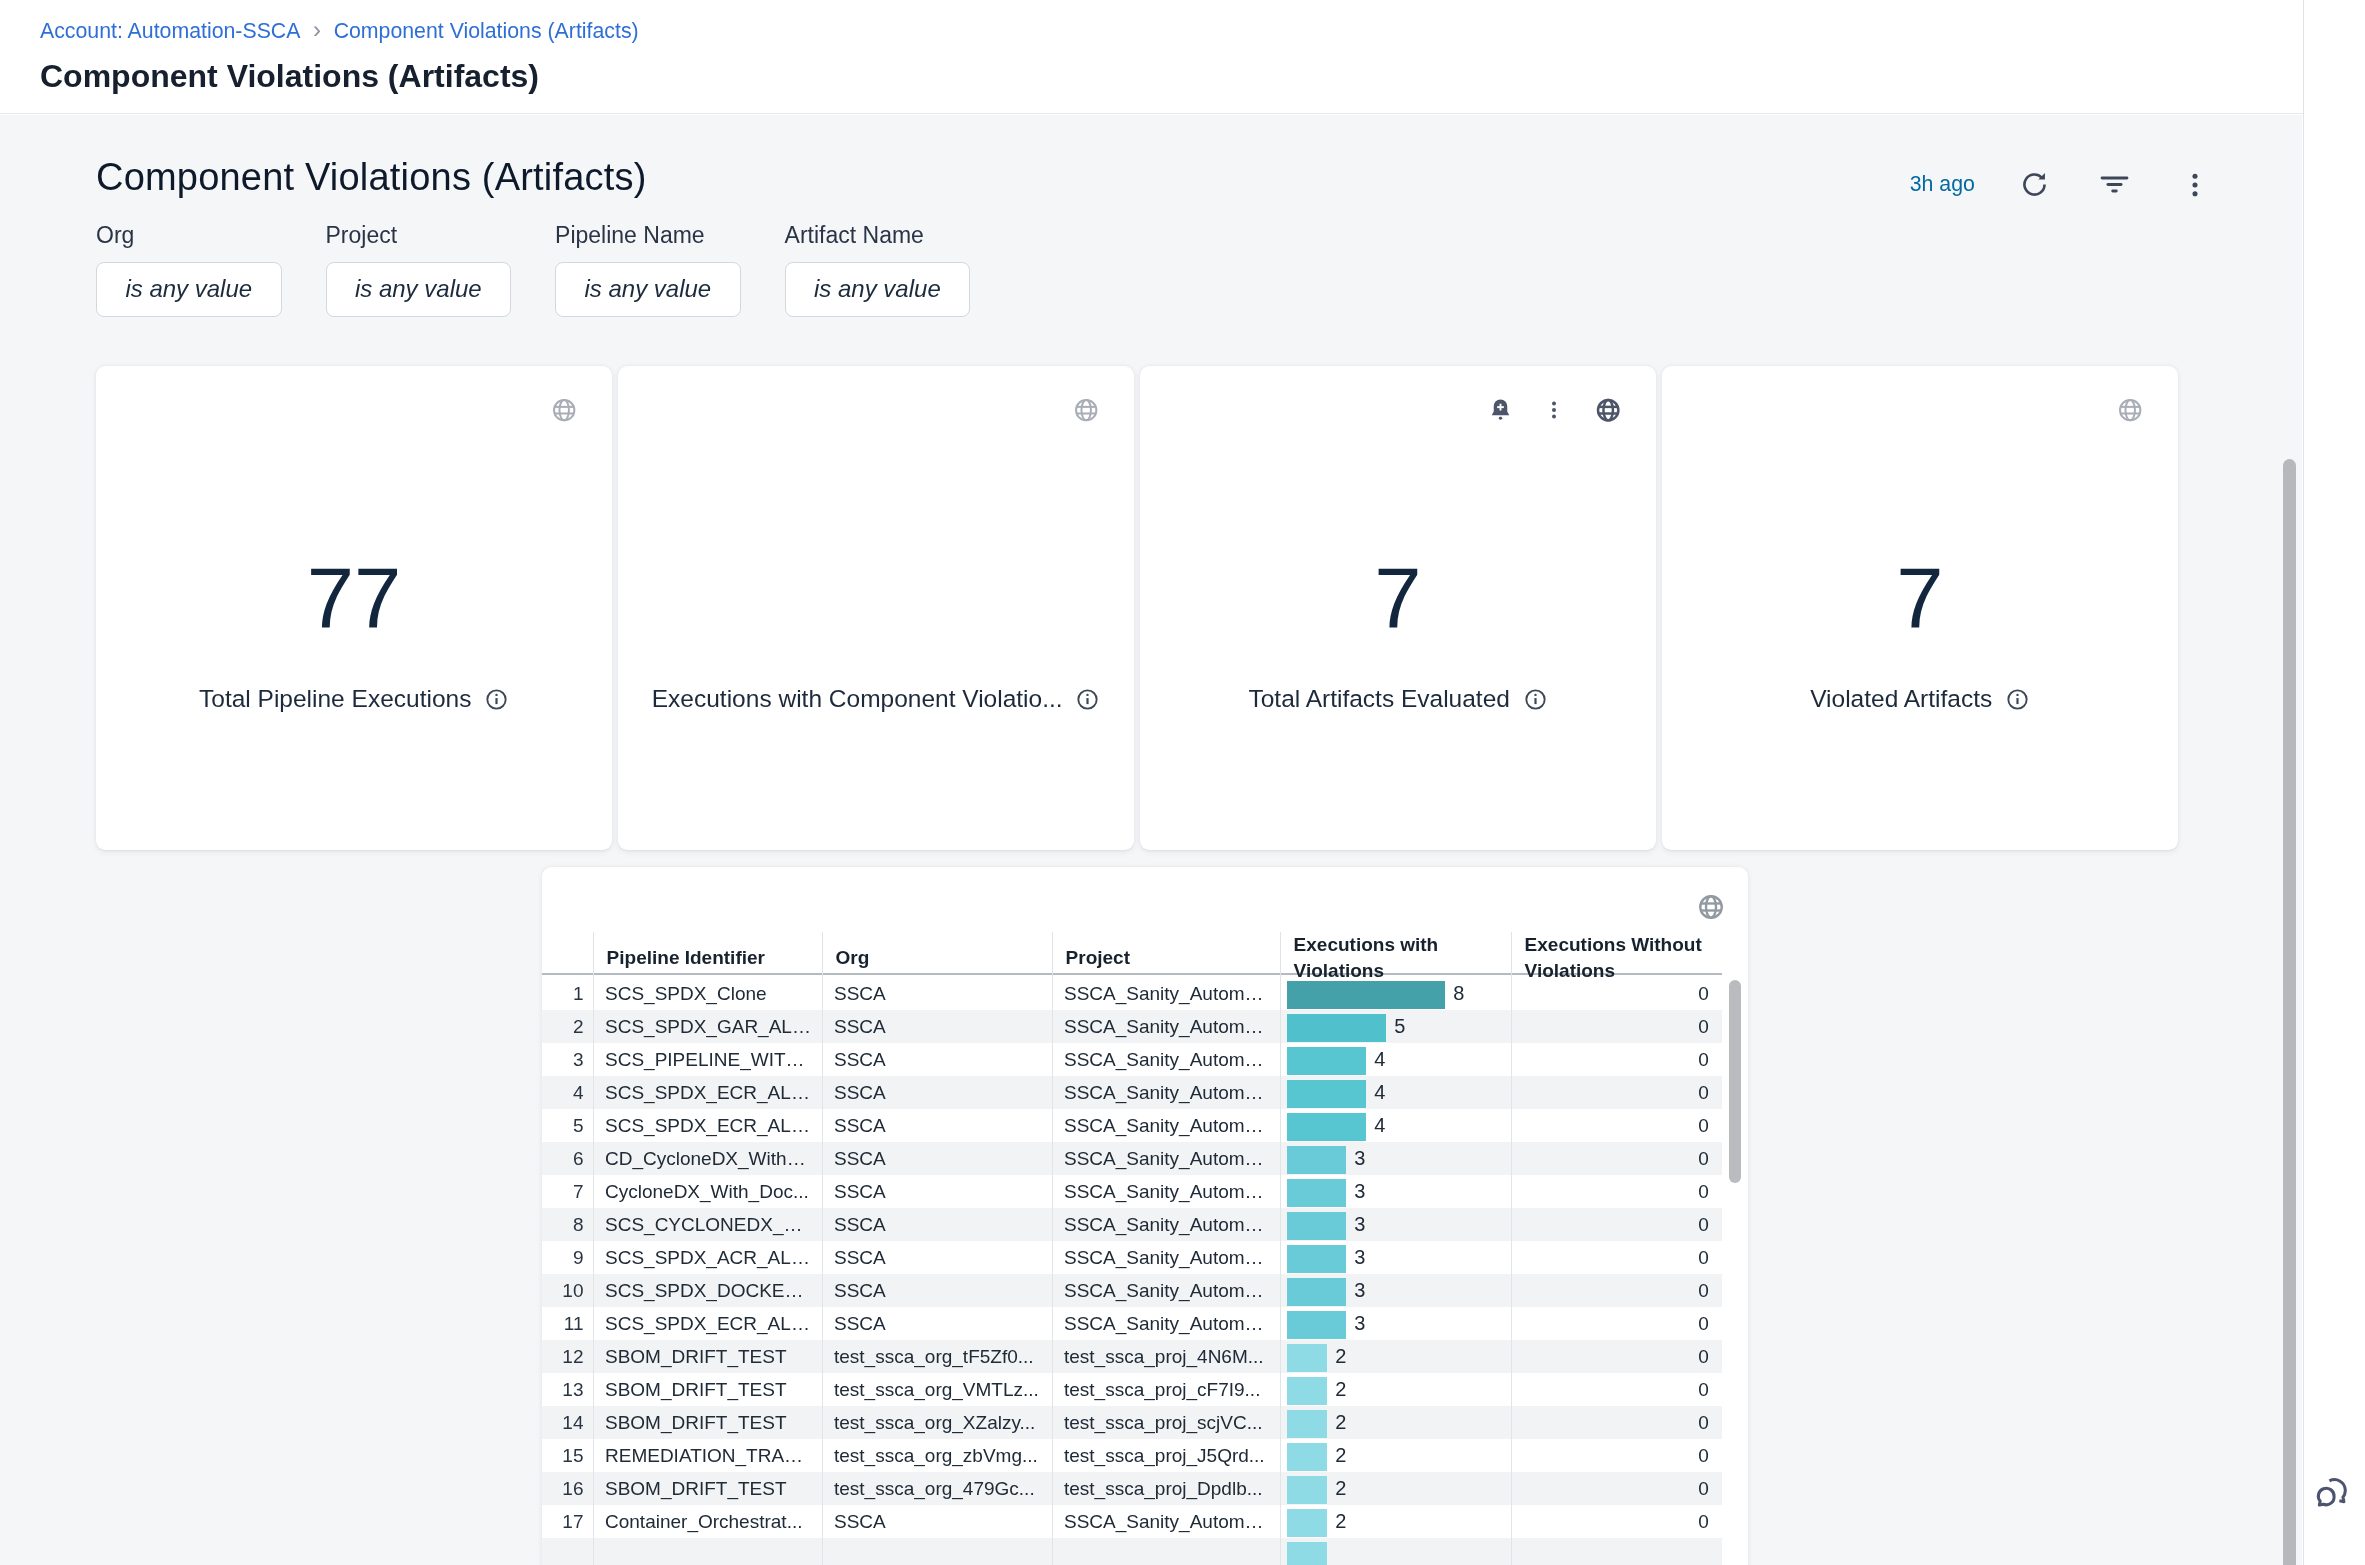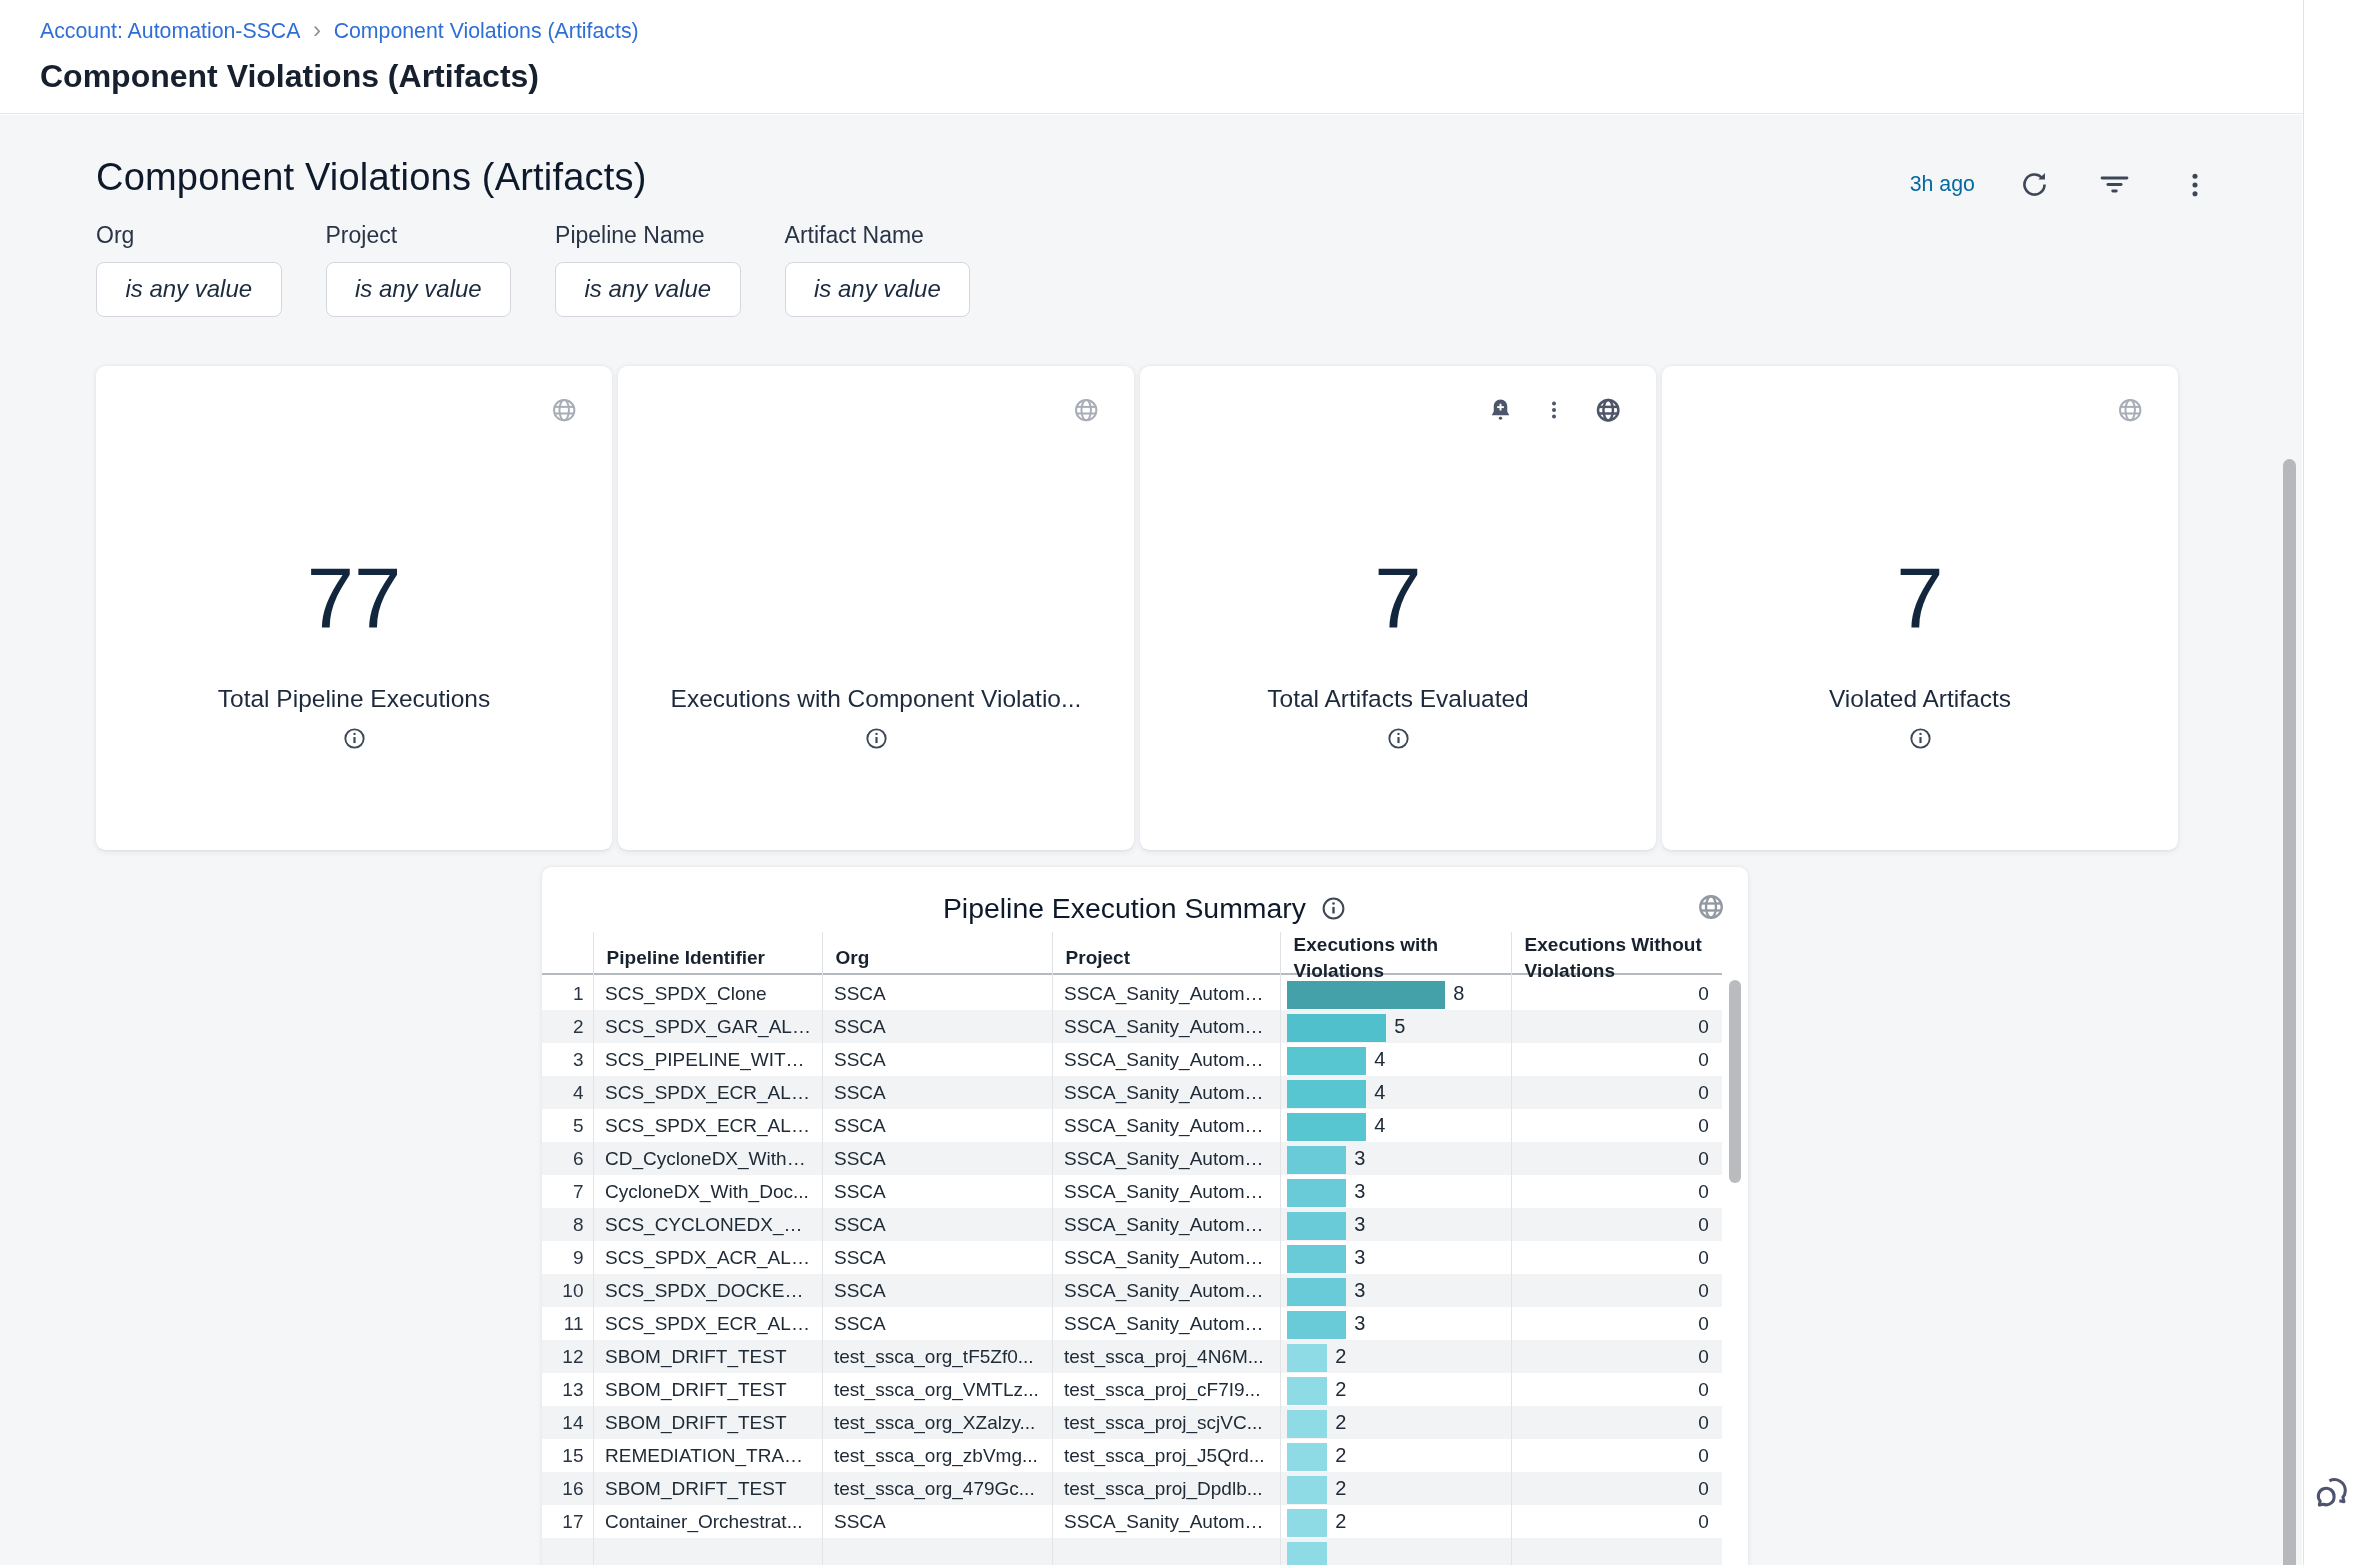--- a/index.html
+++ b/index.html
@@ -43,21 +43,21 @@
   }
   .chip.active { background:#dbe6f3; border-color:#c3c9d2; }
   
   .cards { position:absolute; left:96px; top:251px; display:flex; gap:6px; }
   .card {
     position:relative; width:516px; height:484px; background:#ffffff; border-radius:9.5px;
     box-shadow:0 1.6px 6.3px rgba(40,41,61,.07), 0 0.8px 2.4px rgba(40,41,61,.06);
   }
   .card .corner-icons { position:absolute; top:27px; right:30px; display:flex; align-items:center; gap:22px; }
   .stat-value { position:absolute; left:0; right:0; top:183px; text-align:center; font-size:85px; color:#12263e; }
-  .stat-label-row { position:absolute; left:0; right:0; top:319px; display:flex; align-items:center; justify-content:center; gap:12.6px; padding:0 24px;flex-direction:column; }
+  .stat-label-row { position:absolute; left:0; right:0; top:319px; display:flex; align-items:center; justify-content:center; gap:12.6px; padding:0 24px; }
   .stat-label { font-size:24.5px; color:#1d2a3c; white-space:nowrap; overflow:hidden; text-overflow:ellipsis; max-width:442px; }
   
   .table-card {
     position:absolute; left:542px; top:752px; width:1206px; height:825px;
     background:#ffffff; border-radius:9.5px;
     box-shadow:0 1.6px 6.3px rgba(40,41,61,.07), 0 0.8px 2.4px rgba(40,41,61,.06);
   }
   .table-title-row { position:absolute; left:0; right:0; top:25px; display:flex; align-items:center; justify-content:center; gap:14.2px; }
   .table-title { font-size:28.4px; font-weight:500; color:#0e1a2b; }
   .table-globe { position:absolute; top:22px; right:19px; }
@@ -271,30 +271,20 @@
                 <circle cx="12" cy="12" r="8.8"></circle>
                 <line x1="12" y1="10.6" x2="12" y2="16.4" stroke-width="2.1"></line>
                 <circle cx="12" cy="7.6" r="1.15" fill="#3d4857" stroke="none"></circle>
               </svg>
           </span>
         </div>
       </div>
     </div>
 
     <div class="table-card">
-      <div class="table-title-row">
-        <span class="table-title">Pipeline Execution Summary</span>
-        <span>
-          <svg width="27" height="27" viewBox="0 0 24 24" fill="none" stroke="#3d4857" stroke-width="1.8">
-              <circle cx="12" cy="12" r="8.8"></circle>
-              <line x1="12" y1="10.6" x2="12" y2="16.4" stroke-width="2.1"></line>
-              <circle cx="12" cy="7.6" r="1.15" fill="#3d4857" stroke="none"></circle>
-            </svg>
-        </span>
-      </div>
       <button class="icon-btn table-globe">
           <span>
         <svg width="30" height="30" viewBox="0 0 24 24" fill="none" stroke="#9299a3" stroke-width="1.9">
               <circle cx="12" cy="12" r="8.6"></circle>
               <ellipse cx="12" cy="12" rx="4" ry="8.6"></ellipse>
               <line x1="3.6" y1="9.2" x2="20.4" y2="9.2"></line>
               <line x1="3.6" y1="14.8" x2="20.4" y2="14.8"></line>
             </svg>
       </span>
         </button>

